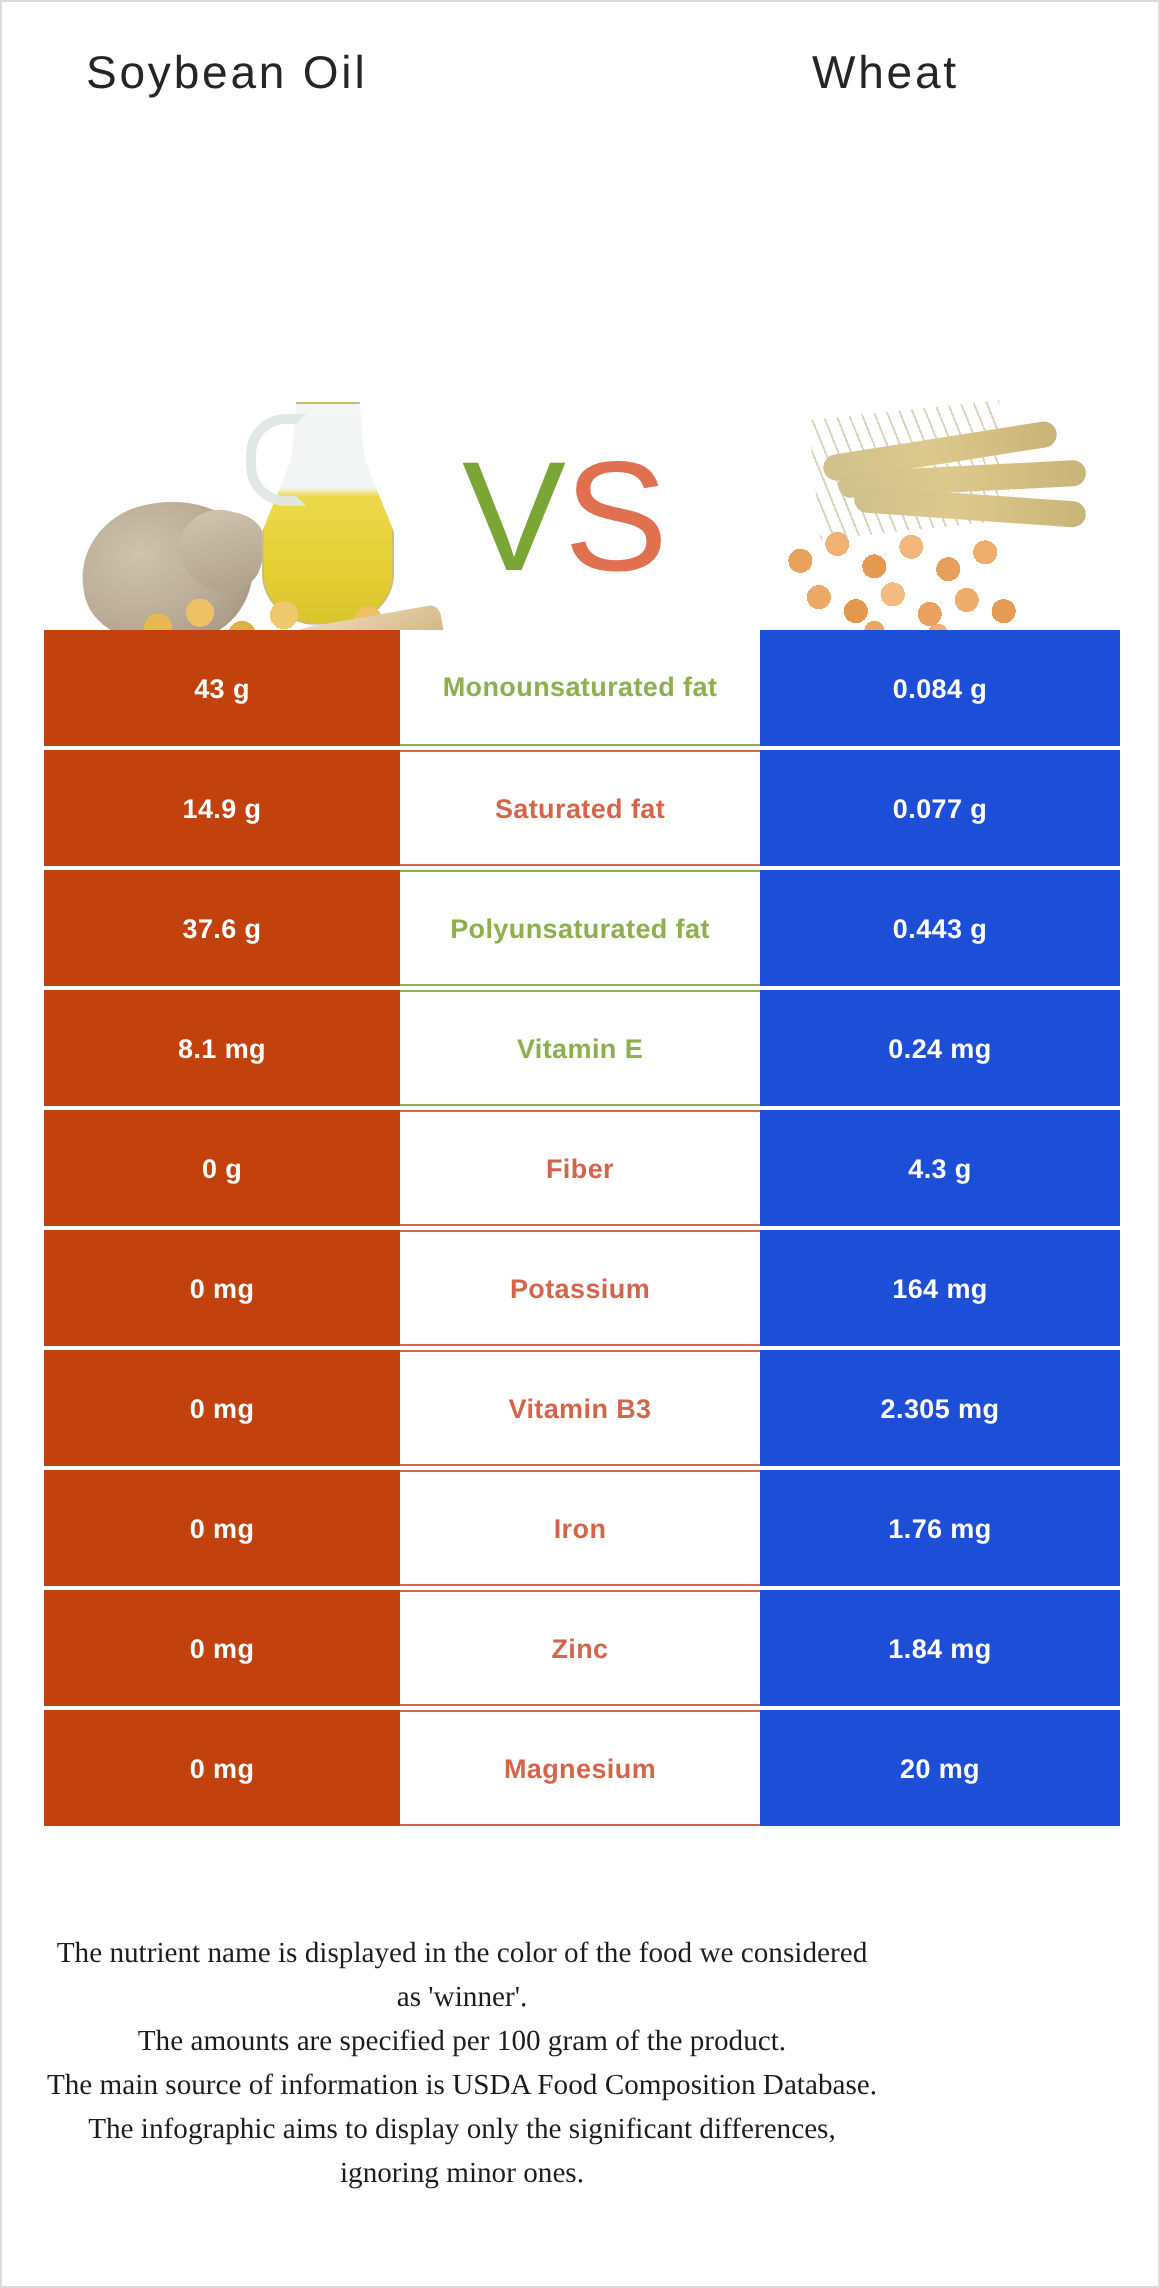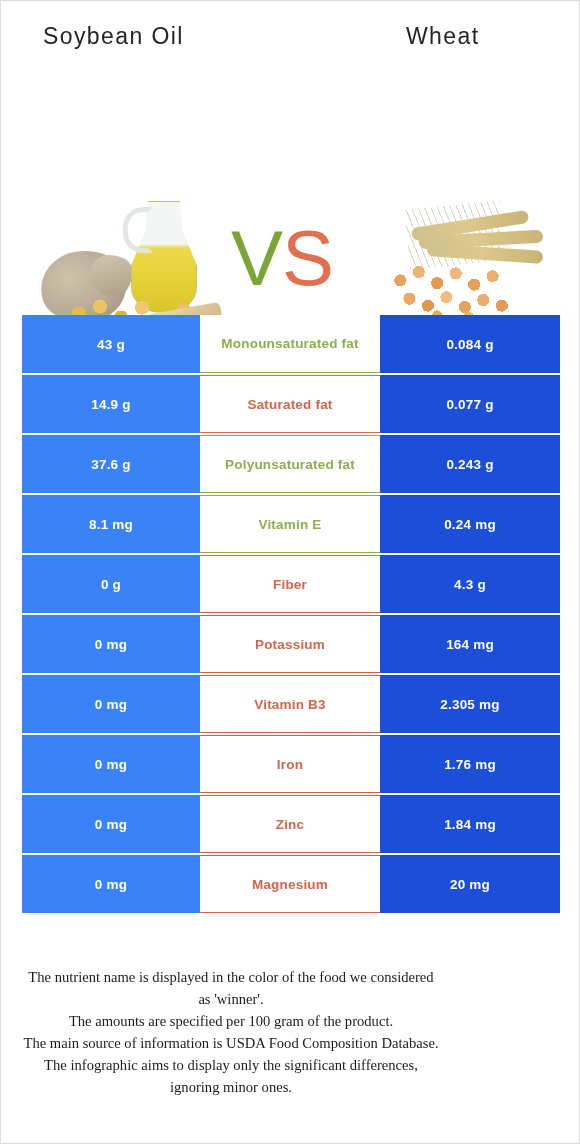--- a/index.html
+++ b/index.html
@@ -83,21 +83,21 @@
     display: flex;
     align-items: center;
     justify-content: center;
     font-size: 13.5px;
     font-weight: 600;
     letter-spacing: 0.2px;
     -webkit-font-smoothing: antialiased;
   }
   .cell.left {
     width: 178px;
-    background: #3b82f6;
+    background: #c2410c;
     color: #ffffff;
   }
   .cell.mid {
     width: 180px;
     background: #ffffff;
     font-size: 13.5px;
     font-weight: 700;
   }
   .cell.right {
     width: 180px;
@@ -294,21 +294,21 @@
         <div class="cell right">0.084 g</div>
       </div>
       <div class="row">
         <div class="cell left">14.9 g</div>
         <div class="cell mid orange">Saturated fat</div>
         <div class="cell right">0.077 g</div>
       </div>
       <div class="row">
         <div class="cell left">37.6 g</div>
         <div class="cell mid green">Polyunsaturated fat</div>
-        <div class="cell right">0.243 g</div>
+        <div class="cell right">0.443 g</div>
       </div>
       <div class="row">
         <div class="cell left">8.1 mg</div>
         <div class="cell mid green">Vitamin E</div>
         <div class="cell right">0.24 mg</div>
       </div>
       <div class="row">
         <div class="cell left">0 g</div>
         <div class="cell mid orange">Fiber</div>
         <div class="cell right">4.3 g</div>

